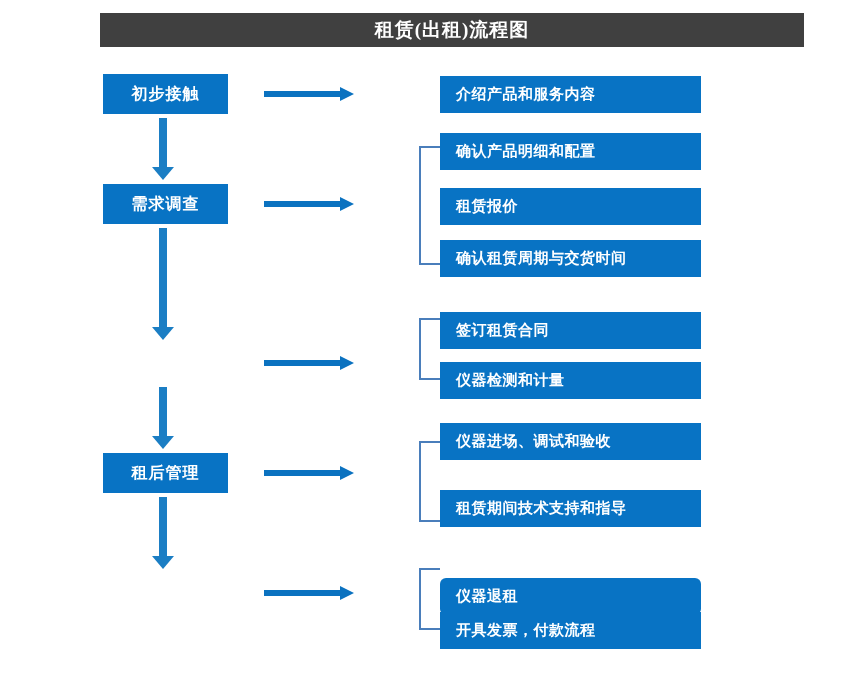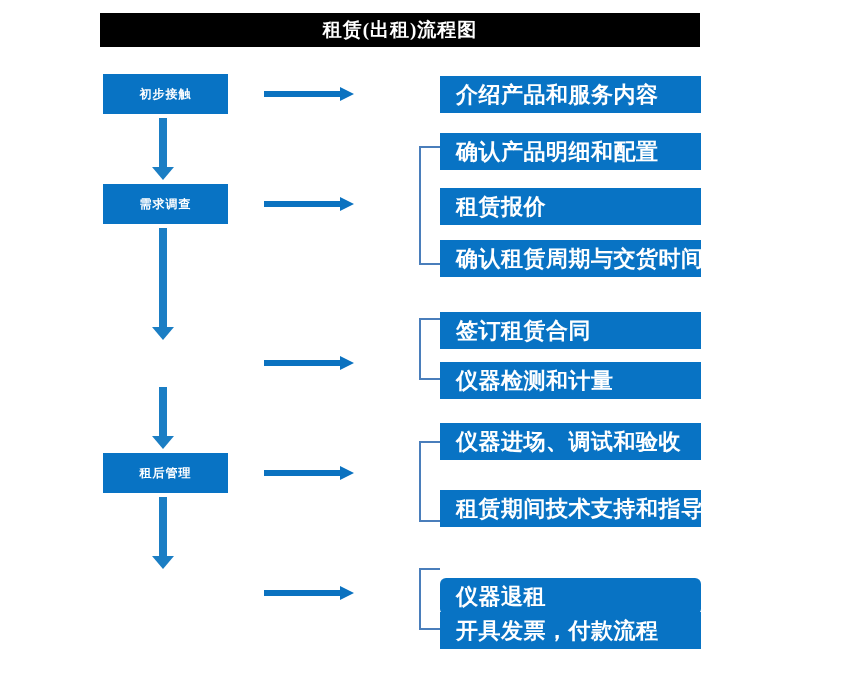--- a/index.html
+++ b/index.html
@@ -20,23 +20,23 @@
     left: 0; top: 0;
     width: 844px;
     height: 688px;
   }
 
   
   .title-bar {
     position: absolute;
     left: 100px;
     top: 13px;
-    width: 600px;
+    width: 704px;
     height: 34px;
-    background: #000000;
+    background: #404040;
     color: #ffffff;
     display: flex;
     align-items: center;
     justify-content: center;
     font-size: 19px;
     font-weight: bold;
     letter-spacing: 1px;
   }
 
   
@@ -46,31 +46,31 @@
     color: #ffffff;
     display: flex;
     align-items: center;
     font-weight: bold;
     white-space: nowrap;
   }
   .box.stage {
     width: 125px;
     height: 40px;
     justify-content: center;
-    font-size: 12px;
+    font-size: 16px;
     letter-spacing: 1px;
   }
   .box.detail {
     left: 440px;
     width: 261px;
     height: 37px;
     justify-content: flex-start;
     padding-left: 16px;
     box-sizing: border-box;
-    font-size: 22px;
+    font-size: 15px;
     letter-spacing: 0.5px;
   }
 
   
   .h-arrow {
     position: absolute;
     left: 264px;
     width: 90px;
     height: 14px;
   }

